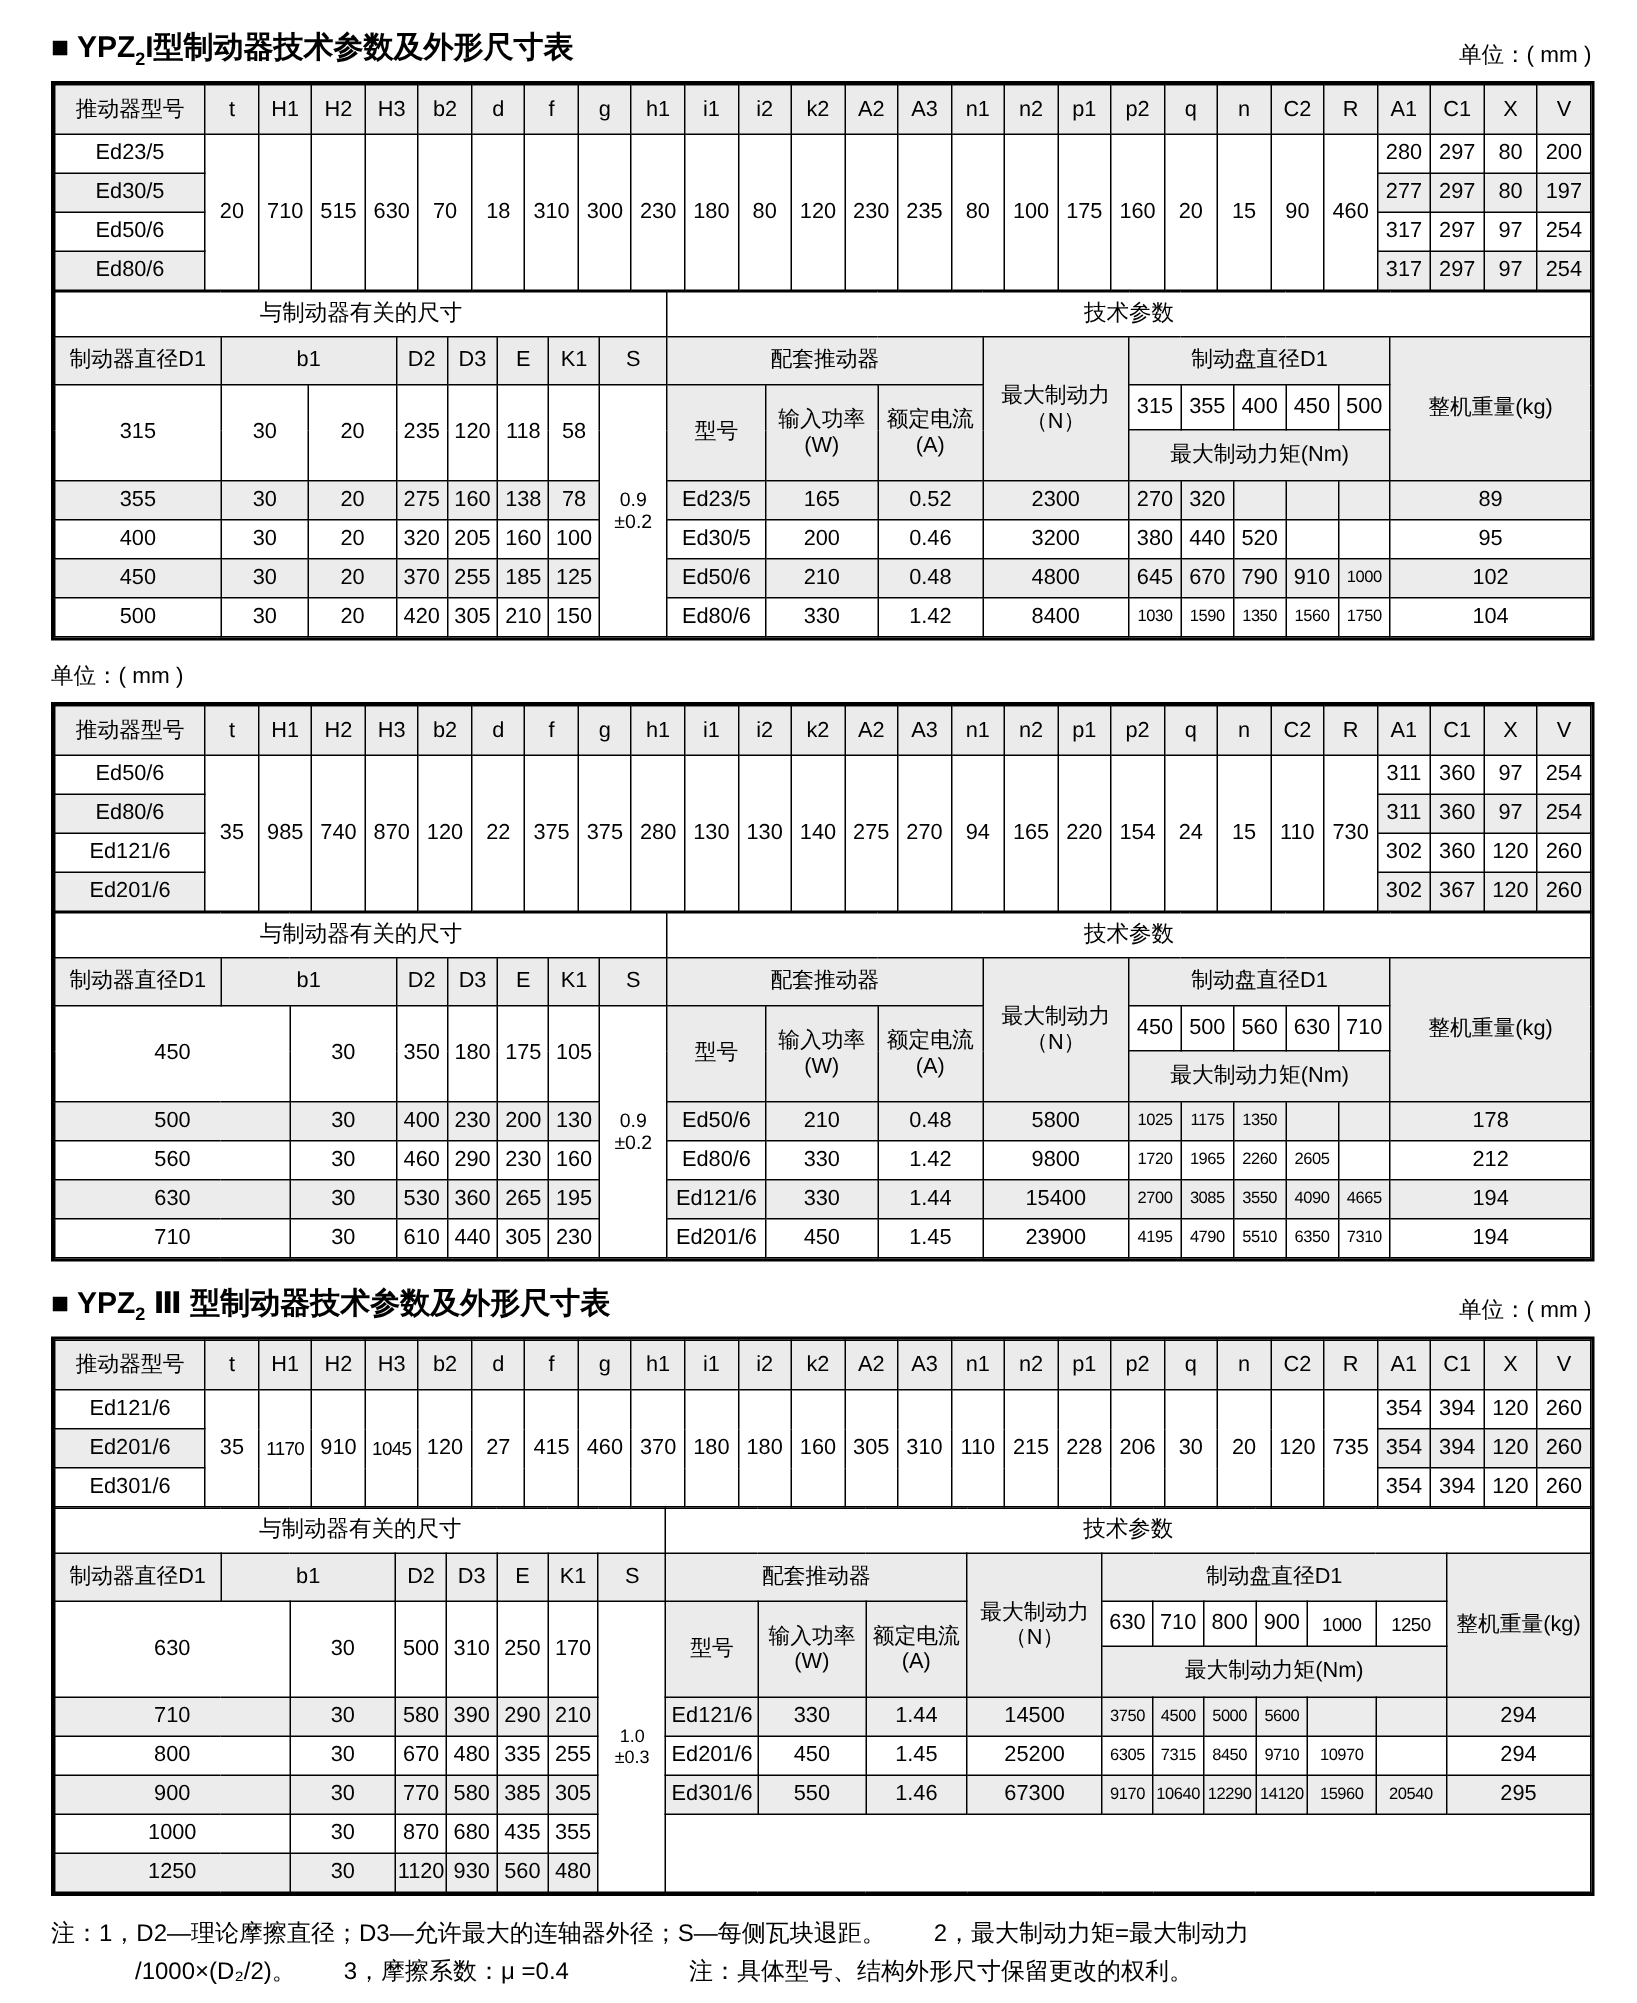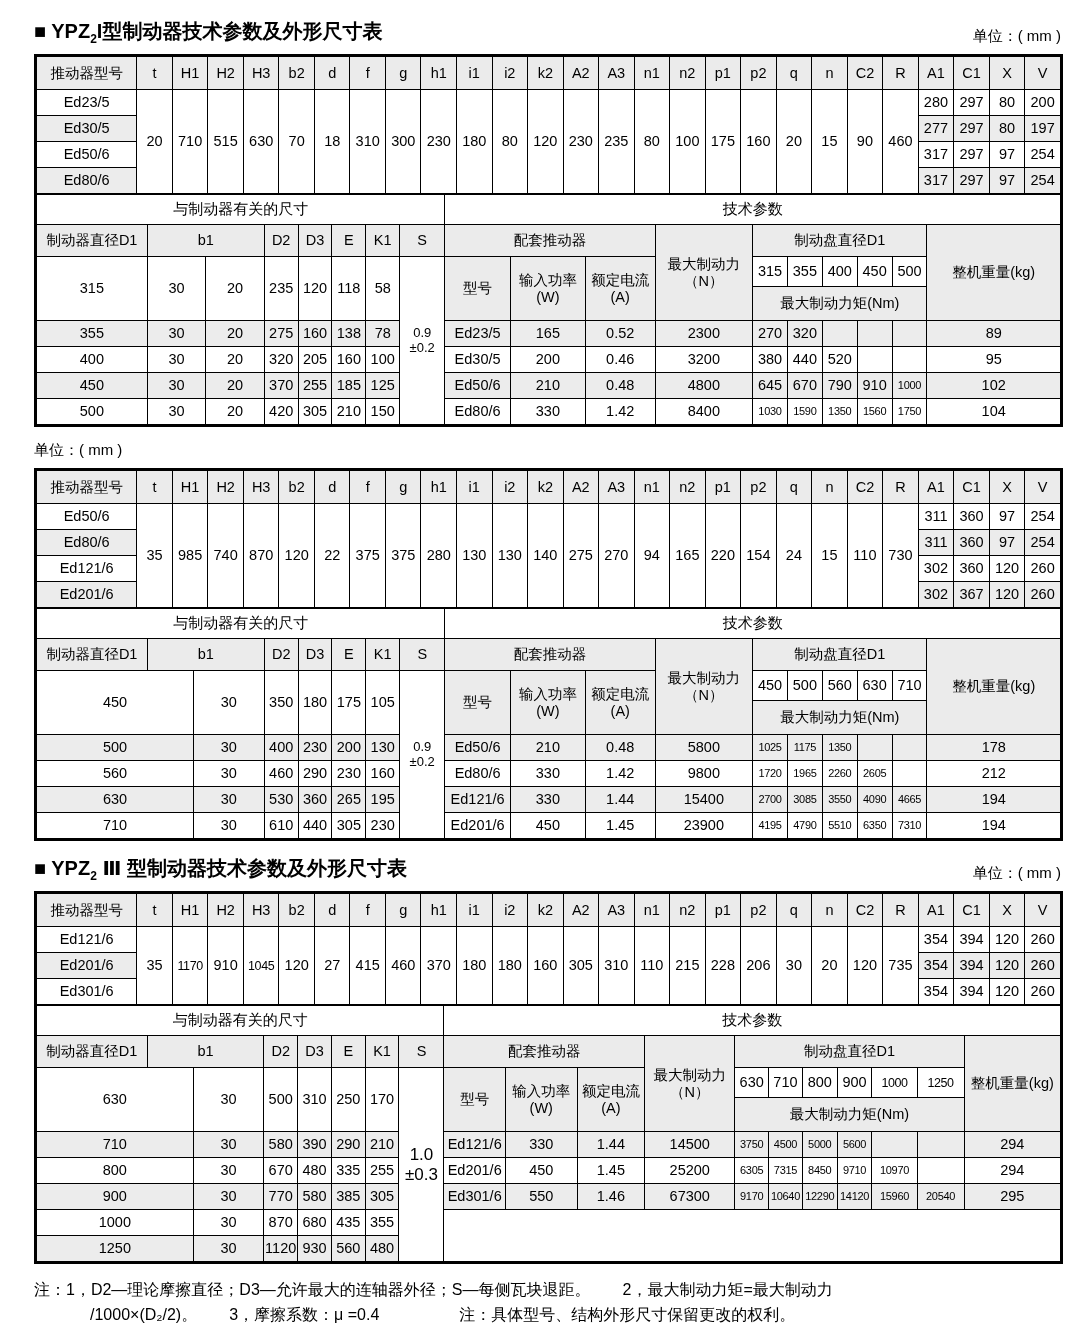--- a/index.html
+++ b/index.html
@@ -688,21 +688,21 @@
                 <th class="hdr" colspan="6">制动盘直径D1</th>
                 <th class="hdr" rowspan="3">整机重量(kg)</th>
               </tr>
               <tr style="height: 30px;">
                 <td colspan="2" rowspan="2">630</td>
                 <td rowspan="2">30</td>
                 <td rowspan="2">500</td>
                 <td rowspan="2">310</td>
                 <td rowspan="2">250</td>
                 <td rowspan="2">170</td>
-                <td rowspan="7" style="font-size: 17px;">1.0<br>±0.3</td>
+                <td rowspan="7" style="font-size: 12px;">1.0<br>±0.3</td>
                 <th class="hdr" rowspan="2">型号</th>
                 <th class="hdr" rowspan="2">输入功率<br>(W)</th>
                 <th class="hdr" rowspan="2">额定电流<br>(A)</th>
                 <td>630</td>
                 <td>710</td>
                 <td>800</td>
                 <td>900</td>
                 <td class="cond">1000</td>
                 <td class="cond">1250</td>
               </tr>

